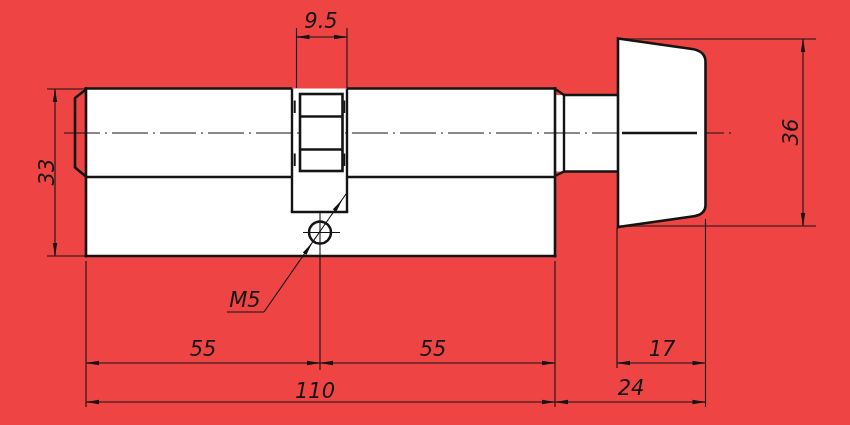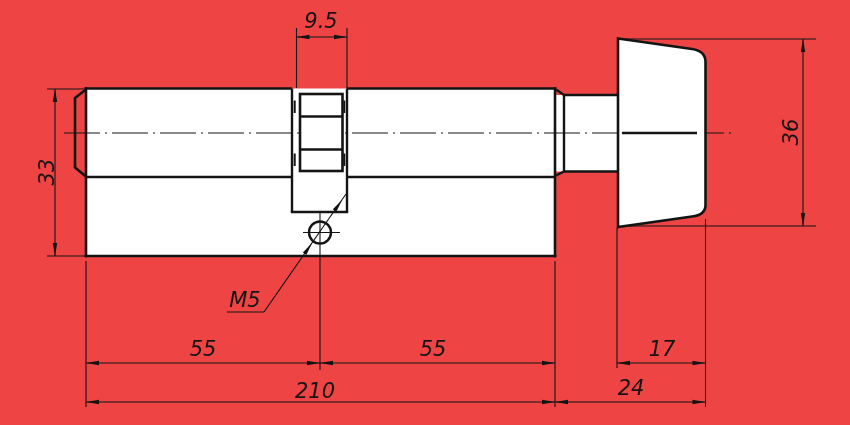--- a/index.html
+++ b/index.html
@@ -144,18 +144,18 @@
   <div class="dim-label rot" style="left:16px;top:161px;width:60px;height:22px;">33</div>
 
   <div class="dim-label rot" style="left:760px;top:121px;width:60px;height:22px;">36</div>
 
   <div class="dim-label" style="left:215px;top:288px;width:60px;">M5</div>
 
   <div class="dim-label" style="left:178px;top:337px;width:50px;">55</div>
 
   <div class="dim-label" style="left:408px;top:337px;width:50px;">55</div>
 
-  <div class="dim-label" style="left:285px;top:379px;width:60px;">210</div>
+  <div class="dim-label" style="left:285px;top:379px;width:60px;">110</div>
 
   <div class="dim-label" style="left:637px;top:337px;width:50px;">17</div>
 
   <div class="dim-label" style="left:606px;top:376px;width:50px;">24</div>
 </div>
 
 </body></html>

